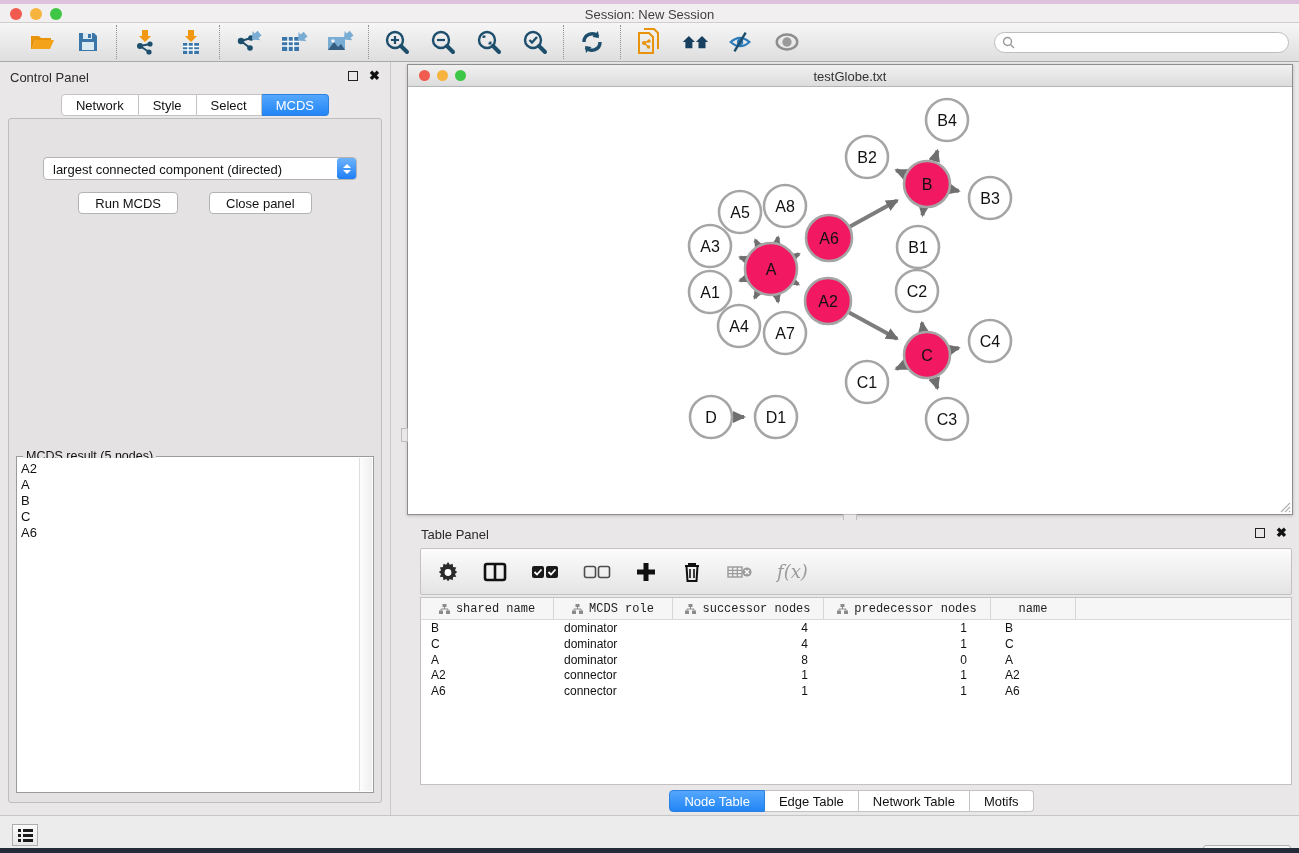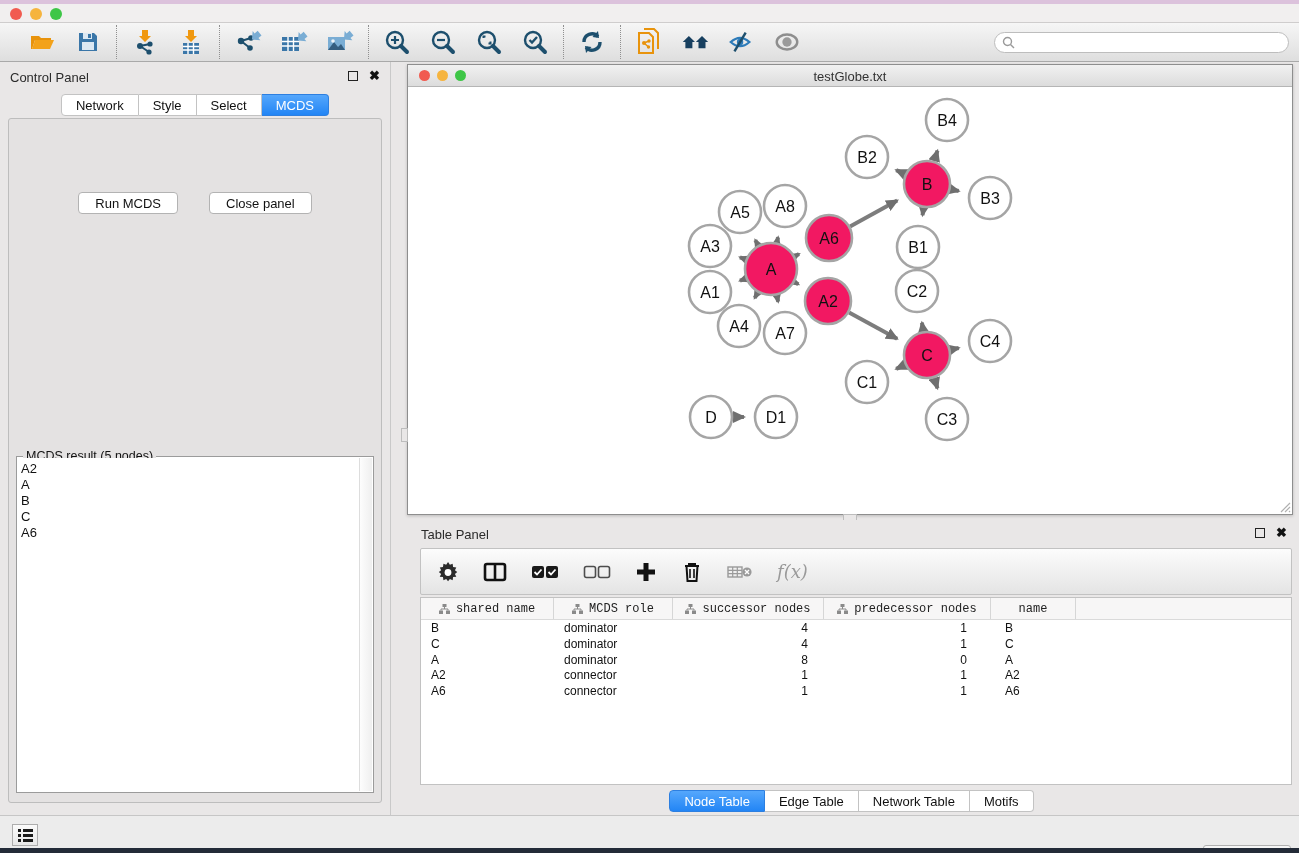--- a/index.html
+++ b/index.html
@@ -96,20 +96,21 @@
 <div class="screen">
 
   <div class="top-strip"></div>
 
   <div class="titlebar">
     <div class="lights">
       <div class="light red"></div>
       <div class="light yellow"></div>
       <div class="light green"></div>
     </div>
+    <div class="win-title">Session: New Session</div>
   </div>
 
   <div class="toolbar">
     <div class="tb-group">
       <span class="tb-icon">
         <svg width="26" height="24" viewBox="0 0 26 24">
             <path d="M2 6 L10 6 L12 8 L22 8 L22 10 L6 10 L3 19 L2 19 Z" fill="#e8930c"></path>
             <path d="M6 10 L25 10 L21 19 L3 19 Z" fill="#f3a21a"></path>
           </svg>
       </span>
@@ -269,20 +270,27 @@
     </div>
     <div class="cp-tabs">
       <div class="seg" id="cp-tabs">
           <div class="seg-btn">Network</div>
           <div class="seg-btn">Style</div>
           <div class="seg-btn">Select</div>
           <div class="seg-btn active">MCDS</div>
         </div>
     </div>
     <div class="cp-body">
+      <div class="dropdown">
+        <span class="dd-text">largest connected component (directed)</span>
+        <span class="dd-stepper">
+            <span class="dd-up"></span>
+            <span class="dd-down"></span>
+          </span>
+      </div>
       <div class="cp-buttons">
         <div class="push-btn">Run MCDS</div>
         <div class="push-btn">Close panel</div>
       </div>
       <div class="mcds-fieldset">
         <span class="mcds-legend">MCDS result (5 nodes)</span>
         <div class="mcds-list" id="mcds-list">
             <div>A2</div>
             <div>A</div>
             <div>B</div>

